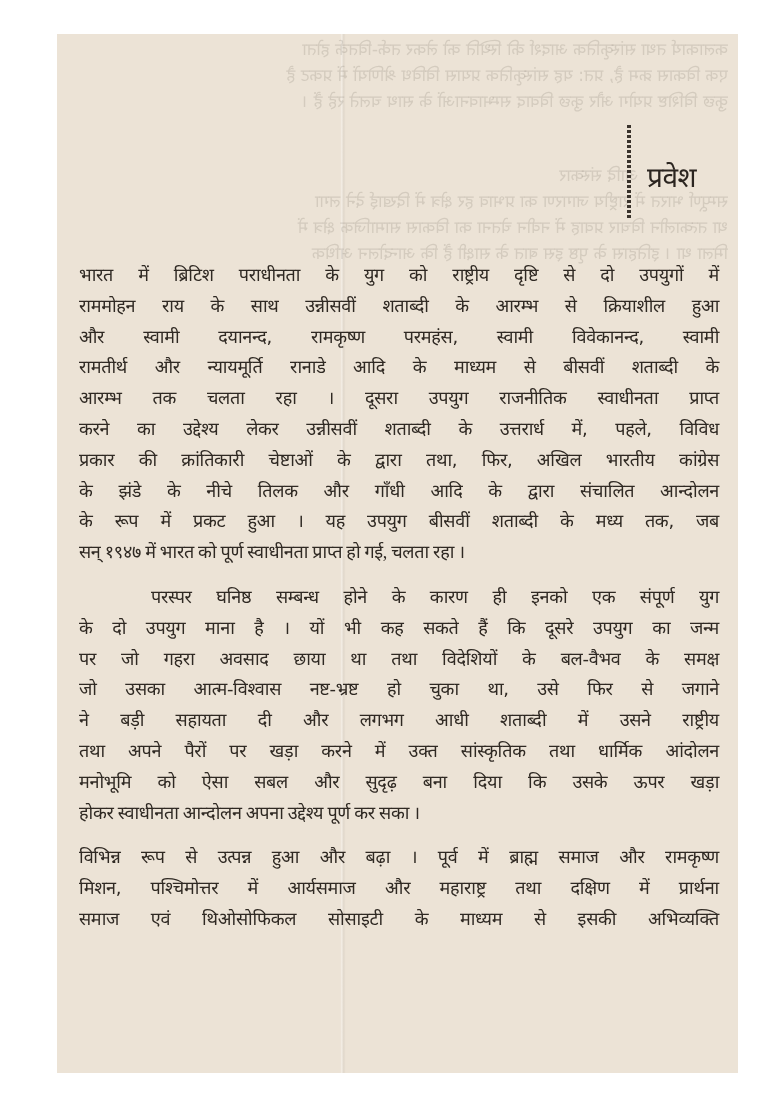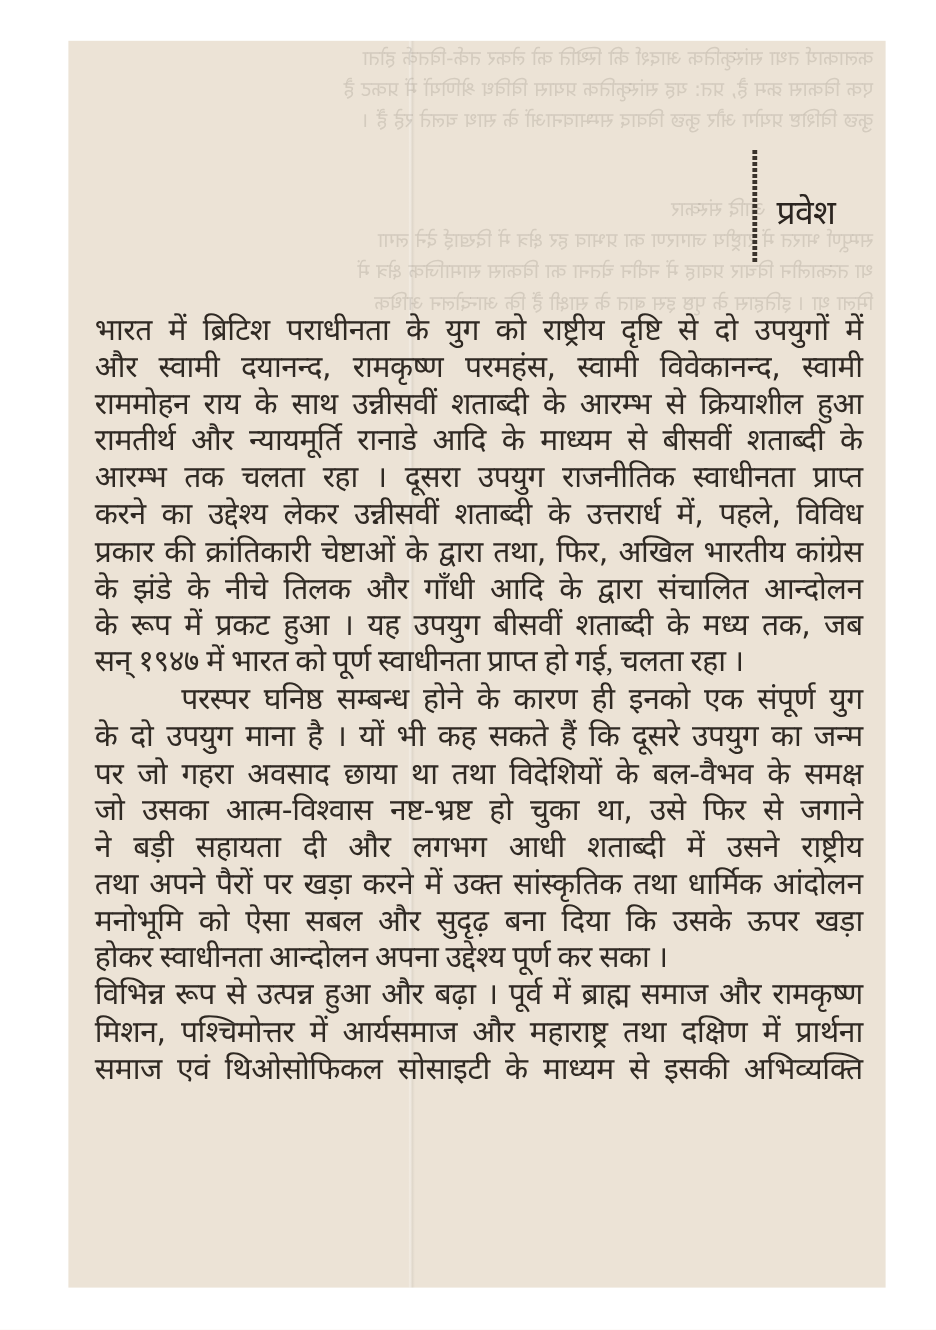--- a/index.html
+++ b/index.html
@@ -26,30 +26,30 @@
     position: absolute; left: 5px; top: 0; width: 4px; height: 95px;
     background: repeating-linear-gradient(180deg, #3a332c 0 3px, transparent 3px 5px);
   }
   .chapter-title {
     position: absolute; left: 25px; top: 32px;
     font-family: "DejaVu Sans", sans-serif; font-size: 28px; color: #2b2520;
     letter-spacing: -0.5px;
   }
   .body-text {
     position: absolute; left: 22px; top: 226px; width: 640px;
-    font-family: "DejaVu Sans", sans-serif; font-size: 25px; color: #2f2923;
+    font-family: "DejaVu Sans", sans-serif; font-size: 18px; color: #2f2923;
     line-height: 30.8px;
   }
   .para { margin: 0; text-align: justify; }
   .line {
     display: block; white-space: nowrap; text-align-last: justify; text-align: justify;
     letter-spacing: -0.3px;
   }
   .line.last { text-align-last: left; font-family: Liberation Serif, serif; }
-  .para + .para { margin-top: 0; }
+  .para + .para { margin-top: 14px; }
   .indent { padding-left: 72px; }
 </style>
 </head>
 <body>
 
 <div class="page">
   <div class="bleed top">
     <div>कलाकार्य तथा सांस्कृतिक आदर्श की स्थिति को लेकर तर्क-वितर्क होता</div>
     <div>एक विकास क्रम है, प्रत: यह सांस्कृतिक प्रयास विविध श्रेणियों में प्रकट है</div>
     <div>कुछ विशिष्ट प्रयोग और कुछ विवाद सम्भावनाओं के साथ चलते रहे हैं ।</div>
@@ -62,22 +62,22 @@
   </div>
 
   <div class="chapter-head">
     <div class="dash-rule"></div>
     <div class="chapter-title">प्रवेश</div>
   </div>
 
   <div class="body-text">
     <p class="para">
       <span class="line">भारत में ब्रिटिश पराधीनता के युग को राष्ट्रीय दृष्टि से दो उपयुगों में</span>
+      <span class="line">राममोहन राय के साथ उन्नीसवीं शताब्दी के आरम्भ से क्रियाशील हुआ</span>
       <span class="line">और स्वामी दयानन्द, रामकृष्ण परमहंस, स्वामी विवेकानन्द, स्वामी</span>
-      <span class="line">राममोहन राय के साथ उन्नीसवीं शताब्दी के आरम्भ से क्रियाशील हुआ</span>
       <span class="line">रामतीर्थ और न्यायमूर्ति रानाडे आदि के माध्यम से बीसवीं शताब्दी के</span>
       <span class="line">आरम्भ तक चलता रहा । दूसरा उपयुग राजनीतिक स्वाधीनता प्राप्त</span>
       <span class="line">करने का उद्देश्य लेकर उन्नीसवीं शताब्दी के उत्तरार्ध में, पहले, विविध</span>
       <span class="line">प्रकार की क्रांतिकारी चेष्टाओं के द्वारा तथा, फिर, अखिल भारतीय कांग्रेस</span>
       <span class="line">के झंडे के नीचे तिलक और गाँधी आदि के द्वारा संचालित आन्दोलन</span>
       <span class="line">के रूप में प्रकट हुआ । यह उपयुग बीसवीं शताब्दी के मध्य तक, जब</span>
       <span class="line last">सन् १९४७ में भारत को पूर्ण स्वाधीनता प्राप्त हो गई, चलता रहा ।</span>
     </p>
     <p class="para">
       <span class="line indent">परस्पर घनिष्ठ सम्बन्ध होने के कारण ही इनको एक संपूर्ण युग</span>

